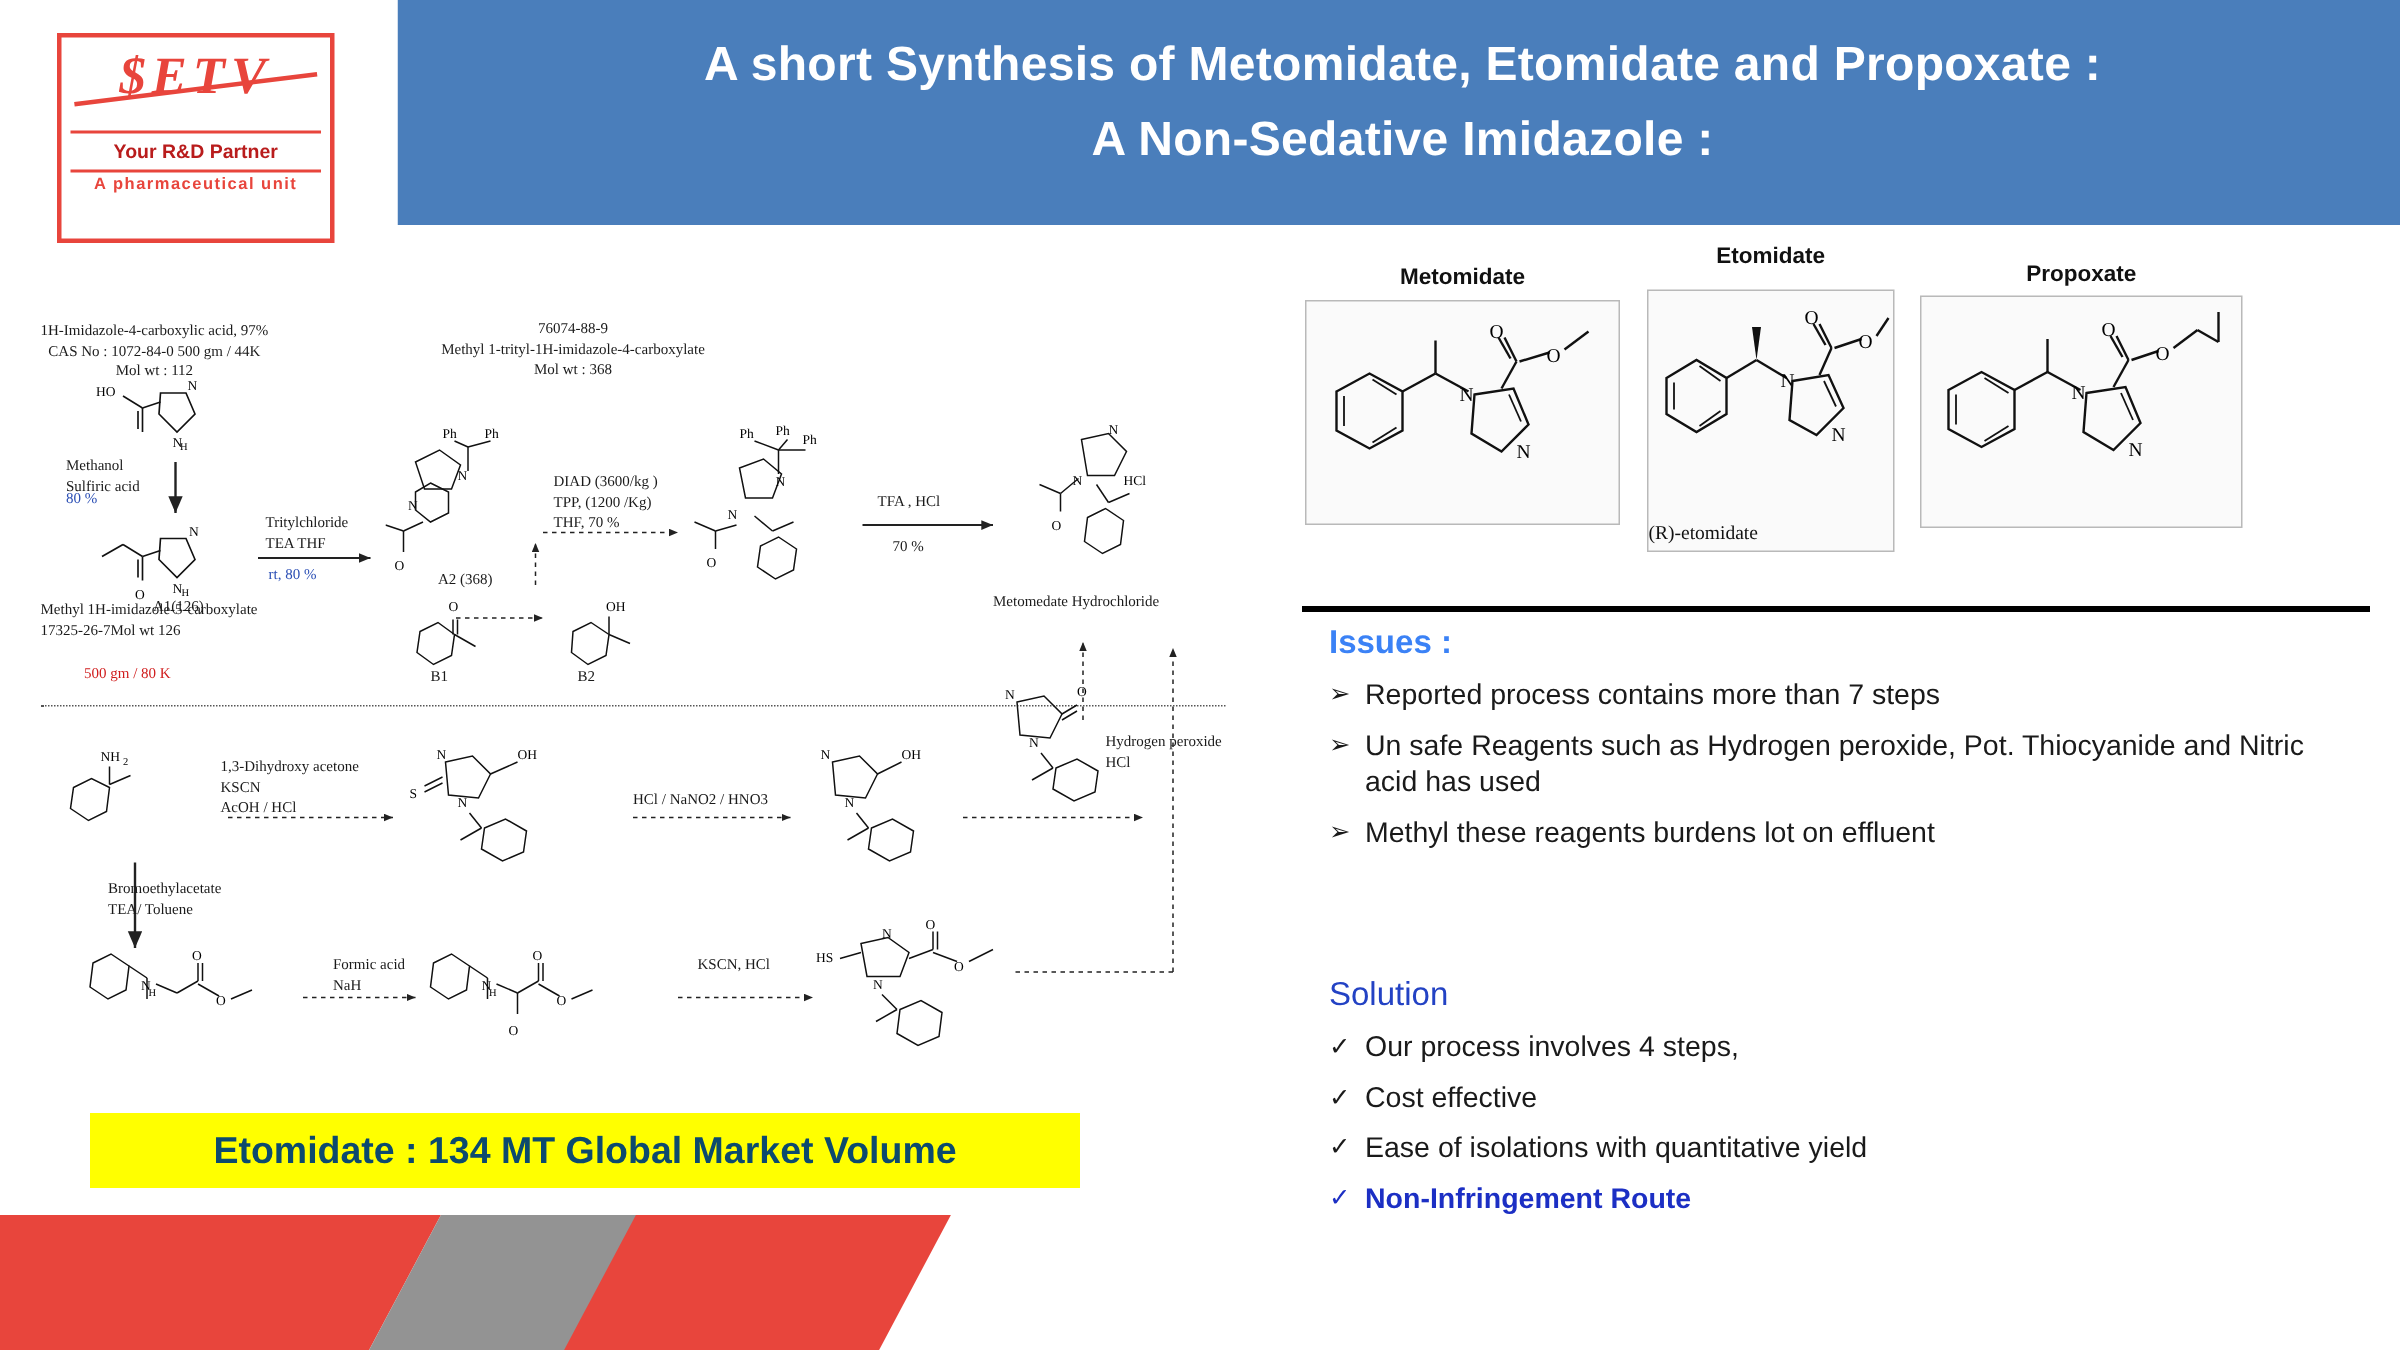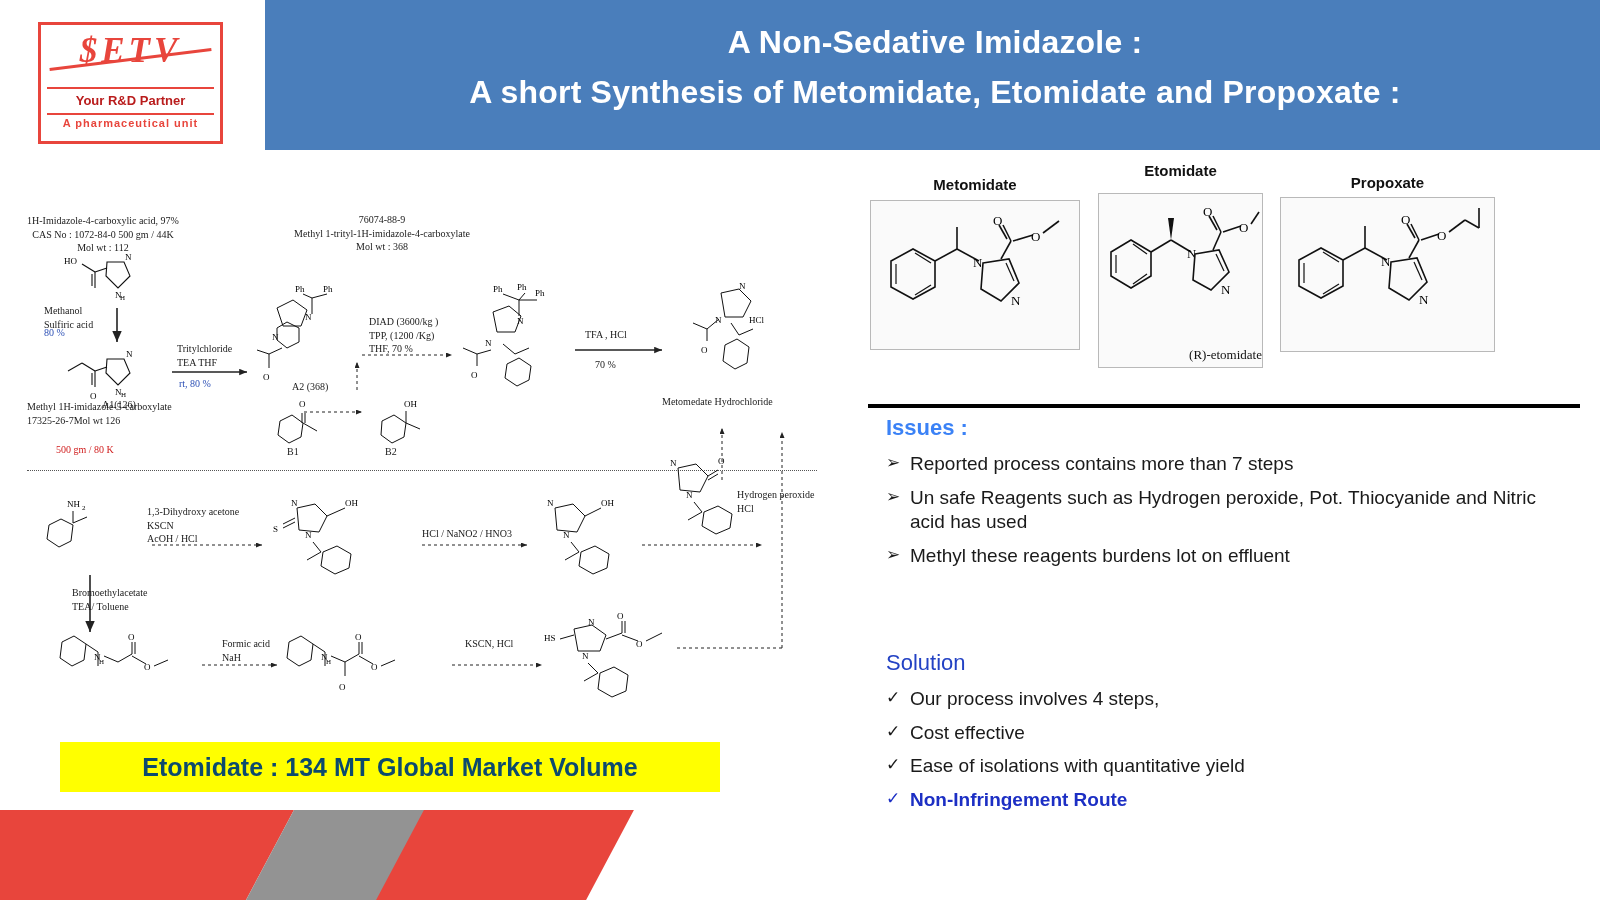--- a/index.html
+++ b/index.html
@@ -36,21 +36,21 @@
   }
   .logo-box {
     position: absolute;
     left: 0; top: 0;
     width: 265px; height: 152px;
     background: #ffffff;
   }
   .logo-inner {
     position: absolute;
     left: 38px; top: 22px;
-    width: 185px; height: 122px;
+    width: 185px; height: 140px;
     border: 3px solid #e8453c;
     background: #ffffff;
   }
   .logo-word {
     position: absolute;
     left: 0; top: 6px;
     width: 179px;
     text-align: center;
     color: #e8453c;
     font-size: 35px;
@@ -188,21 +188,21 @@
     text-align: center;
     font-size: 15px;
     font-weight: bold;
     color: #111;
     width: 100%;
   }
   .struct-sub {
     position: absolute;
     bottom: 4px; left: 0;
     width: 100%;
-    text-align: right;
+    text-align: left;
     font-size: 13px;
     color: #111;
     font-family: "Liberation Serif", serif;
     margin-top: 44px;
   }
 
   .black-rule {
     position: absolute;
     left: 868px; top: 404px;
     width: 712px; height: 4px;
@@ -249,22 +249,22 @@
   .issues-list { top: 452px; }
   .solution-list { top: 687px; }
 </style>
 </head>
 <body>
 
 <div id="slide">
 
   <div class="header-band"></div>
   <div class="header-title">
+    <div>A short Synthesis of Metomidate, Etomidate and Propoxate :</div>
     <div>A Non-Sedative Imidazole :</div>
-    <div>A short Synthesis of Metomidate, Etomidate and Propoxate :</div>
   </div>
 
   <div class="logo-box">
     <div class="logo-inner">
       <div class="logo-word">$ETV</div>
       <div class="logo-strike"></div>
       <div class="logo-div"></div>
       <div class="logo-tag1">Your R&amp;D Partner</div>
       <div class="logo-div2"></div>
       <div class="logo-tag2">A pharmaceutical unit</div>

